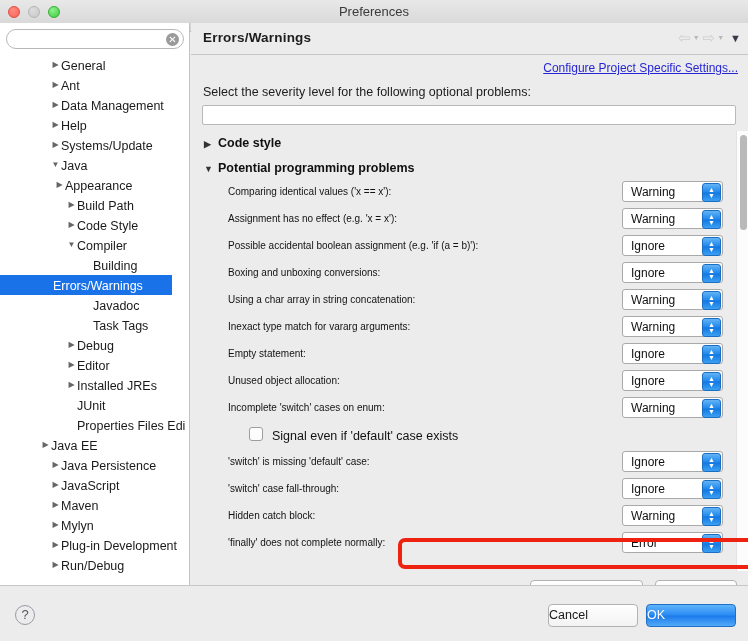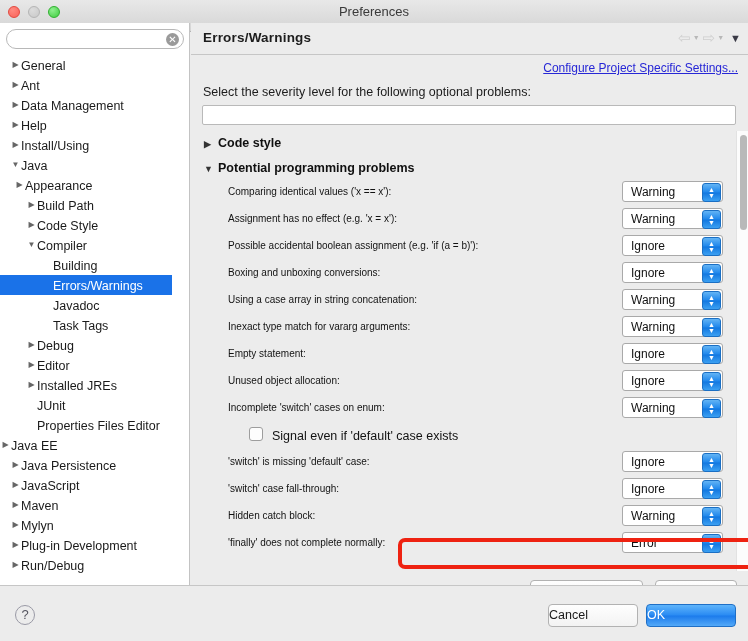--- a/index.html
+++ b/index.html
@@ -60,20 +60,21 @@
   }
   #tree {
     position: absolute; left: 0; top: 32px; width: 186px;
     padding: 0;
   }
   .tree-item {
     height: 20px; line-height: 20px;
     font-size: 12.5px; color: #1a1a1a;
     white-space: nowrap; position: relative;
     cursor: default;
+    margin-left: 40px;
   }
   .tree-item .arrow {
     display: inline-block; width: 11px; text-align: center;
     font-size: 8px; color: #666; vertical-align: middle;
     position: relative; top: -1px;
   }
   .tree-item .arrow.none { color: transparent; }
   .tree-item.selected {
     background: #1a72e8; color: #ffffff;
     width: 172px; margin-left: 0;
@@ -261,21 +262,21 @@
   <div id="sidebar">
     <div id="search-wrap">
       <input id="search-input" type="text" value="" style="">
       <div id="search-clear">✕</div>
     </div>
     <div id="tree">
         <div class="tree-item" style="padding-left: 10px;"><span class="arrow">▶</span><span class="lbl">General</span></div>
         <div class="tree-item" style="padding-left: 10px;"><span class="arrow">▶</span><span class="lbl">Ant</span></div>
         <div class="tree-item" style="padding-left: 10px;"><span class="arrow">▶</span><span class="lbl">Data Management</span></div>
         <div class="tree-item" style="padding-left: 10px;"><span class="arrow">▶</span><span class="lbl">Help</span></div>
-        <div class="tree-item" style="padding-left: 10px;"><span class="arrow">▶</span><span class="lbl">Install/Using</span></div>
+        <div class="tree-item" style="padding-left: 10px;"><span class="arrow">▶</span><span class="lbl">Systems/Update</span></div>
         <div class="tree-item" style="padding-left: 10px;"><span class="arrow">▼</span><span class="lbl">Java</span></div>
         <div class="tree-item" style="padding-left: 14px;"><span class="arrow">▶</span><span class="lbl">Appearance</span></div>
         <div class="tree-item" style="padding-left: 26px;"><span class="arrow">▶</span><span class="lbl">Build Path</span></div>
         <div class="tree-item" style="padding-left: 26px;"><span class="arrow">▶</span><span class="lbl">Code Style</span></div>
         <div class="tree-item" style="padding-left: 26px;"><span class="arrow">▼</span><span class="lbl">Compiler</span></div>
         <div class="tree-item" style="padding-left: 42px;"><span class="arrow none">▶</span><span class="lbl">Building</span></div>
         <div class="tree-item selected" style="padding-left: 42px;"><span class="arrow none">▶</span><span class="lbl">Errors/Warnings</span></div>
         <div class="tree-item" style="padding-left: 42px;"><span class="arrow none">▶</span><span class="lbl">Javadoc</span></div>
         <div class="tree-item" style="padding-left: 42px;"><span class="arrow none">▶</span><span class="lbl">Task Tags</span></div>
         <div class="tree-item" style="padding-left: 26px;"><span class="arrow">▶</span><span class="lbl">Debug</span></div>
@@ -362,21 +363,21 @@
             <div class="sel-box">
               <div class="sel-text">Ignore</div>
               <div class="stepper">
                 <span>▲</span>
                 <span>▼</span>
               </div>
             </div>
           </div>
         </div>
         <div class="opt-row">
-          <div class="opt-label">Using a case array in string concatenation:</div>
+          <div class="opt-label">Using a char array in string concatenation:</div>
           <div class="opt-select">
             <div class="sel-box">
               <div class="sel-text">Warning</div>
               <div class="stepper">
                 <span>▲</span>
                 <span>▼</span>
               </div>
             </div>
           </div>
         </div>

